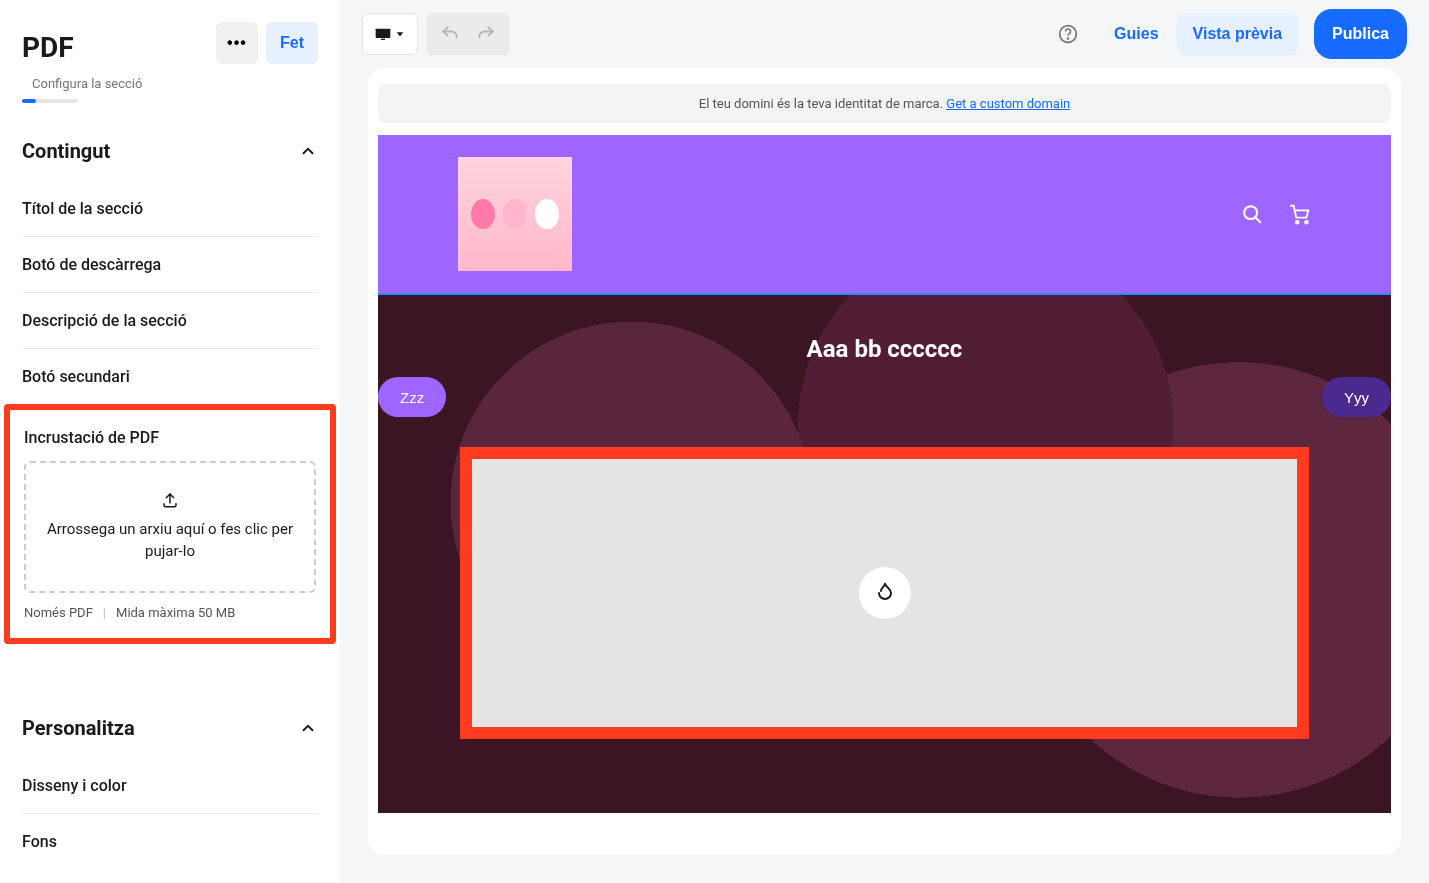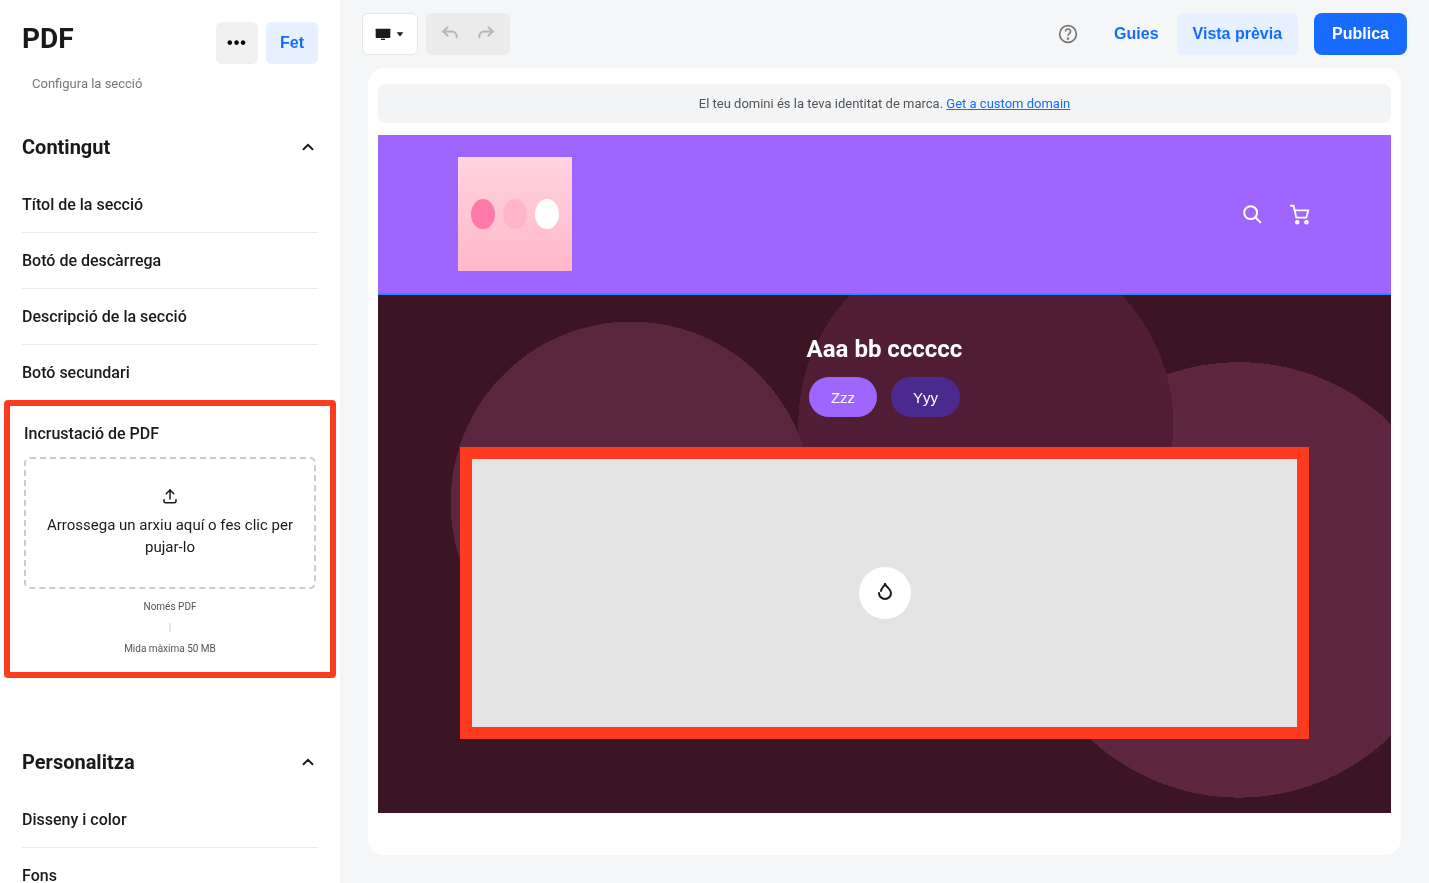--- a/index.html
+++ b/index.html
@@ -1,65 +1,65 @@
 <!DOCTYPE html>
 <html><head>
 <meta charset="utf-8">
 <style>
 * { margin: 0; padding: 0; box-sizing: border-box; }
 body { font-family: -apple-system, BlinkMacSystemFont, "Segoe UI", Roboto, sans-serif; background: #f5f6f7; color: #1a1a1a; overflow: hidden; }
 .app { display: flex; height: 883px; width: 1429px; }
 .sidebar { width: 340px; background: #fff; display: flex; flex-direction: column; padding: 0; overflow-y: auto; }
-.sidebar-header { display: flex; justify-content: space-between; align-items: flex-start; padding: 22px 22px 12px 22px; }
+.sidebar-header { display: flex; justify-content: space-between; align-items: flex-end; padding: 22px 22px 12px 22px; }
 .sidebar-title { font-size: 28px; font-weight: 700; }
 .sidebar-header-actions { display: flex; gap: 8px; }
 .btn-more { width: 42px; height: 42px; background: #f0f0f0; border: none; border-radius: 6px; font-size: 16px; display: flex; align-items: center; justify-content: center; cursor: pointer; font-weight: 700; letter-spacing: 1px; }
 .btn-done { height: 42px; padding: 0 14px; background: #e7f0ff; color: #176bff; border: none; border-radius: 6px; font-weight: 700; font-size: 16px; cursor: pointer; }
 .subtitle { padding: 0 32px; font-size: 13px; color: #777; }
 .progress { width: 56px; height: 4px; margin: 8px 22px 18px 22px; background: #e5e5e5; border-radius: 2px; position: relative; }
 .progress::before { content: ""; position: absolute; left: 0; top: 0; width: 25%; height: 100%; background: #176bff; border-radius: 2px; }
 .accordion { padding: 0 22px; }
 .accordion-header { display: flex; justify-content: space-between; align-items: center; padding: 18px 0; cursor: pointer; }
 .accordion-title { font-size: 20px; font-weight: 700; }
 .chevron { width: 20px; height: 20px; display: flex; align-items: center; justify-content: center; }
 .panel-item { padding: 18px 0; border-bottom: 1px solid #ececec; font-size: 16px; font-weight: 500; cursor: pointer; }
 .pdf-embed-block { padding: 18px 0; }
 .pdf-embed-title { font-size: 16px; font-weight: 500; margin-bottom: 14px; }
 .upload-dropzone { border: 2px dashed #ccc; border-radius: 6px; padding: 28px 12px; text-align: center; cursor: pointer; }
 .upload-icon { font-size: 16px; margin-bottom: 10px; display: block; }
 .upload-text { font-size: 15px; line-height: 1.45; }
-.upload-hint { margin-top: 12px; font-size: 10px; color: #555; display: flex; gap: 10px; align-items: center; flex-direction: column; }
+.upload-hint { margin-top: 12px; font-size: 13px; color: #555; display: flex; gap: 10px; align-items: center; }
 .upload-hint .sep { color: #bbb; }
 .highlight-box { border: 6px solid #ff3b1f; border-radius: 4px; margin-left: -18px; margin-right: -18px; padding: 0 14px; }
 .section-gap { height: 54px; border-bottom: 1px solid transparent; }
 .main { flex: 1; display: flex; flex-direction: column; background: #f5f6f7; }
 .topbar { height: 68px; display: flex; align-items: center; padding: 12px 22px; gap: 8px; }
 .device-switch { width: 56px; height: 42px; background: #fff; border: 1px solid #e5e5e5; border-radius: 6px; display: flex; align-items: center; justify-content: center; gap: 4px; cursor: pointer; }
 .undo-redo { width: 84px; height: 42px; background: #ebebeb; border: none; border-radius: 6px; display: flex; align-items: center; justify-content: center; gap: 16px; color: #aaa; font-size: 18px; }
 .topbar-spacer { flex: 1; }
 .icon-btn { width: 28px; height: 28px; display: flex; align-items: center; justify-content: center; color: #666; cursor: pointer; margin-right: 14px; }
 .link-btn { background: none; border: none; color: #176bff; font-weight: 700; font-size: 16px; cursor: pointer; padding: 0 10px; }
 .btn-preview { height: 42px; padding: 0 16px; background: #e7f0ff; color: #176bff; border: none; border-radius: 6px; font-weight: 700; font-size: 16px; cursor: pointer; }
-.btn-publish { height: 42px; padding: 0 18px; background: #176bff; color: #fff; border: none; border-radius: 8px; font-weight: 700; font-size: 16px; cursor: pointer; margin-left: 8px; }
+.btn-publish { height: 50px; padding: 0 18px; background: #176bff; color: #fff; border: none; border-radius: 18px; font-weight: 700; font-size: 16px; cursor: pointer; margin-left: 8px; }
 .canvas-wrap { flex: 1; padding: 0 28px 28px 28px; overflow: auto; }
 .canvas { background: #fff; border-radius: 16px; width: 100%; min-height: 100%; padding: 16px 10px 10px 10px; }
 .banner { background: #f3f4f6; border-radius: 8px; padding: 12px; text-align: center; font-size: 13px; color: #555; margin-bottom: 12px; }
 .banner a { color: #176bff; text-decoration: underline; }
 .site-header { background: #9e66ff; height: 158px; display: flex; align-items: center; justify-content: space-between; padding: 0 80px; }
 .logo-thumb { width: 114px; height: 114px; background: linear-gradient(180deg, #ffd4df 0%, #ffb8ca 100%); display: flex; align-items: center; justify-content: center; }
 .balloon-row { display: flex; gap: 8px; }
 .balloon { width: 24px; height: 30px; border-radius: 50% 50% 48% 48%; position: relative; }
 .b1 { background: #ff7aa8; }
 .b2 { background: #ffb5cc; }
 .b3 { background: #fff; }
 .site-header-icons { display: flex; gap: 26px; color: #fff; font-size: 22px; }
 .hero { background: linear-gradient(0deg, rgba(0,0,0,0.35), rgba(0,0,0,0.35)), radial-gradient(circle at 25% 40%, #8b3a5e 0 22%, transparent 22%), radial-gradient(circle at 60% 25%, #7c2d52 0 26%, transparent 26%), radial-gradient(circle at 85% 55%, #8f3b60 0 24%, transparent 24%), #5c2038; min-height: 520px; padding: 40px 0 60px 0; text-align: center; color: #fff; border-top: 2px solid #2b8aff; position: relative; }
 .hero h1 { font-size: 24px; font-weight: 700; margin-bottom: 14px; }
 .hero p { font-size: 15px; margin-bottom: 26px; }
-.hero-btns { display: flex; gap: 14px; justify-content: center; margin-bottom: 30px; }
+.hero-btns { display: flex; gap: 14px; justify-content: space-between; margin-bottom: 30px; }
 .pill { border: none; border-radius: 999px; height: 40px; padding: 0 22px; font-size: 15px; font-weight: 500; cursor: pointer; color: #fff; }
 .pill-primary { background: #9e66ff; }
 .pill-secondary { background: #4b2a8f; }
 .pdf-placeholder-frame { margin: 0 82px; border: 12px solid #ff3b1f; background: #ff3b1f; }
 .pdf-placeholder { background: #e4e4e4; height: 268px; display: flex; align-items: center; justify-content: center; }
 .pdf-circle { width: 52px; height: 52px; background: #fff; border-radius: 50%; display: flex; align-items: center; justify-content: center; color: #1a1a1a; }
 svg { display: block; }
 </style>
 </head>
 <body>

